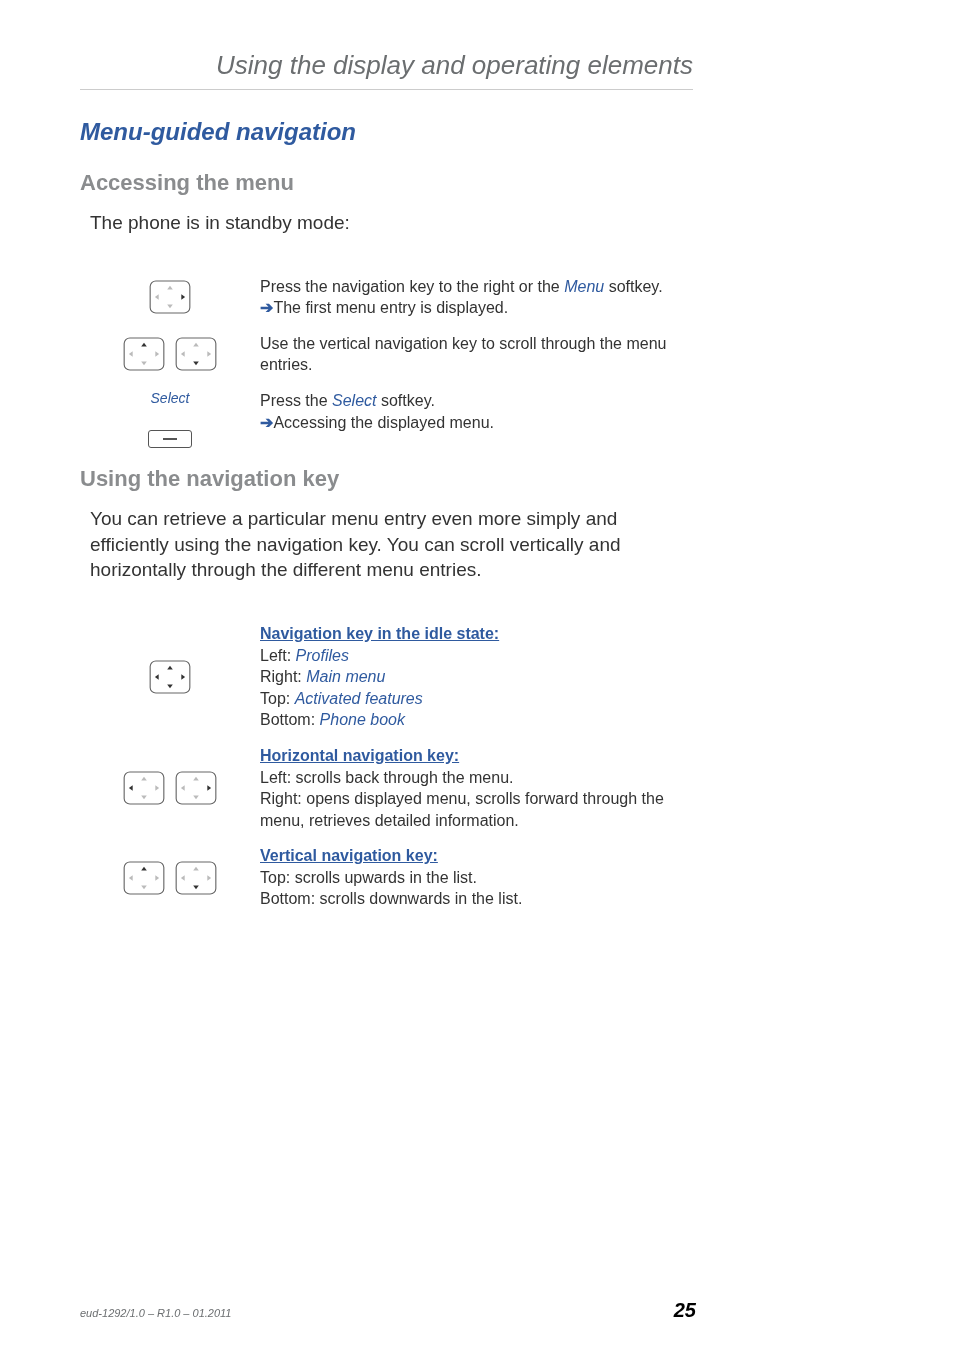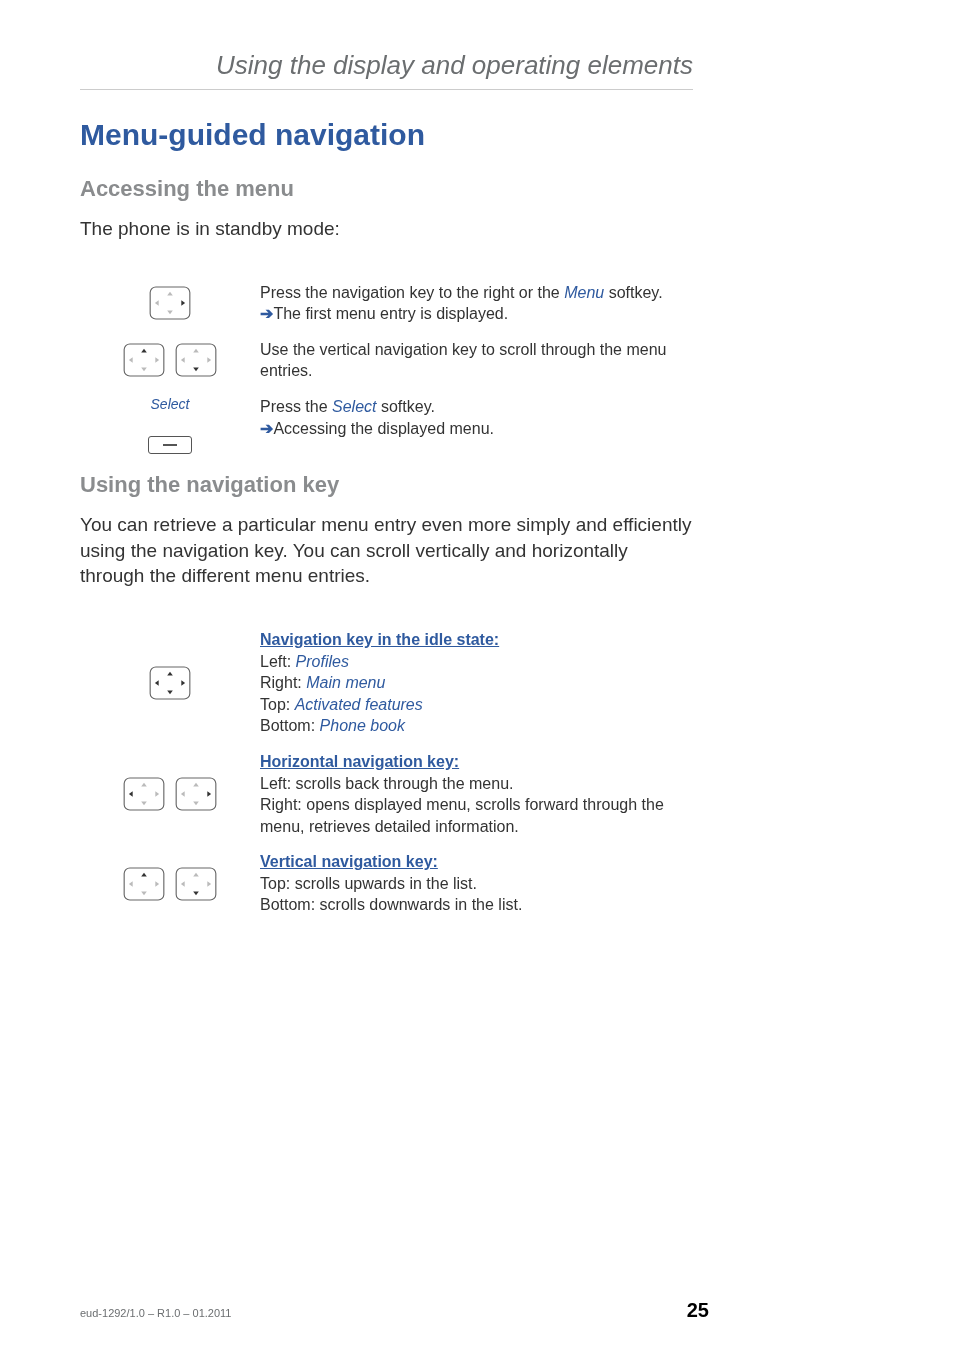--- a/index.html
+++ b/index.html
@@ -21,36 +21,37 @@
     font-style: italic;
     font-size: 26px;
     color: #6b6e70;
     text-align: right;
     padding-bottom: 8px;
     border-bottom: 1px solid #ccc;
     margin-bottom: 28px;
     font-weight: 400;
   }
   .main-heading {
-    font-weight: 700;
-    font-size: 30px;
+    font-style: italic;
+    font-weight: 700;
+    font-size: 24px;
     color: #2f5a9f;
     margin: 0 0 24px 0;
   }
   .sub-heading {
     font-weight: 700;
     font-size: 22px;
     color: #8a8c8e;
     margin: 18px 0 14px 0;
   }
   .body-text {
     font-size: 19px;
     color: #333;
     line-height: 1.35;
-    margin: 0 0 18px 0;
+    margin: 0 0 18px 10px;
   }
   .instr-table {
     display: grid;
     grid-template-columns: 180px 1fr;
     row-gap: 14px;
     margin-bottom: 10px;
     margin-top: 40px;
   }
   .cell-left {
     display: flex;
@@ -101,24 +102,25 @@
     top: 50%;
     width: 14px;
     height: 2px;
     background: #555;
     transform: translate(-50%, -50%);
   }
   .footer {
     position: absolute;
     bottom: 30px;
     left: 80px;
-    right: 64px;
+    right: 77px;
     display: flex;
     justify-content: space-between;
     align-items: baseline;
+    font-style: italic;
   }
   .footer-left {
     font-size: 11px;
     color: #6b6e70;
   }
   .footer-right {
     font-size: 20px;
     font-weight: 700;
     color: #000000;
   }

